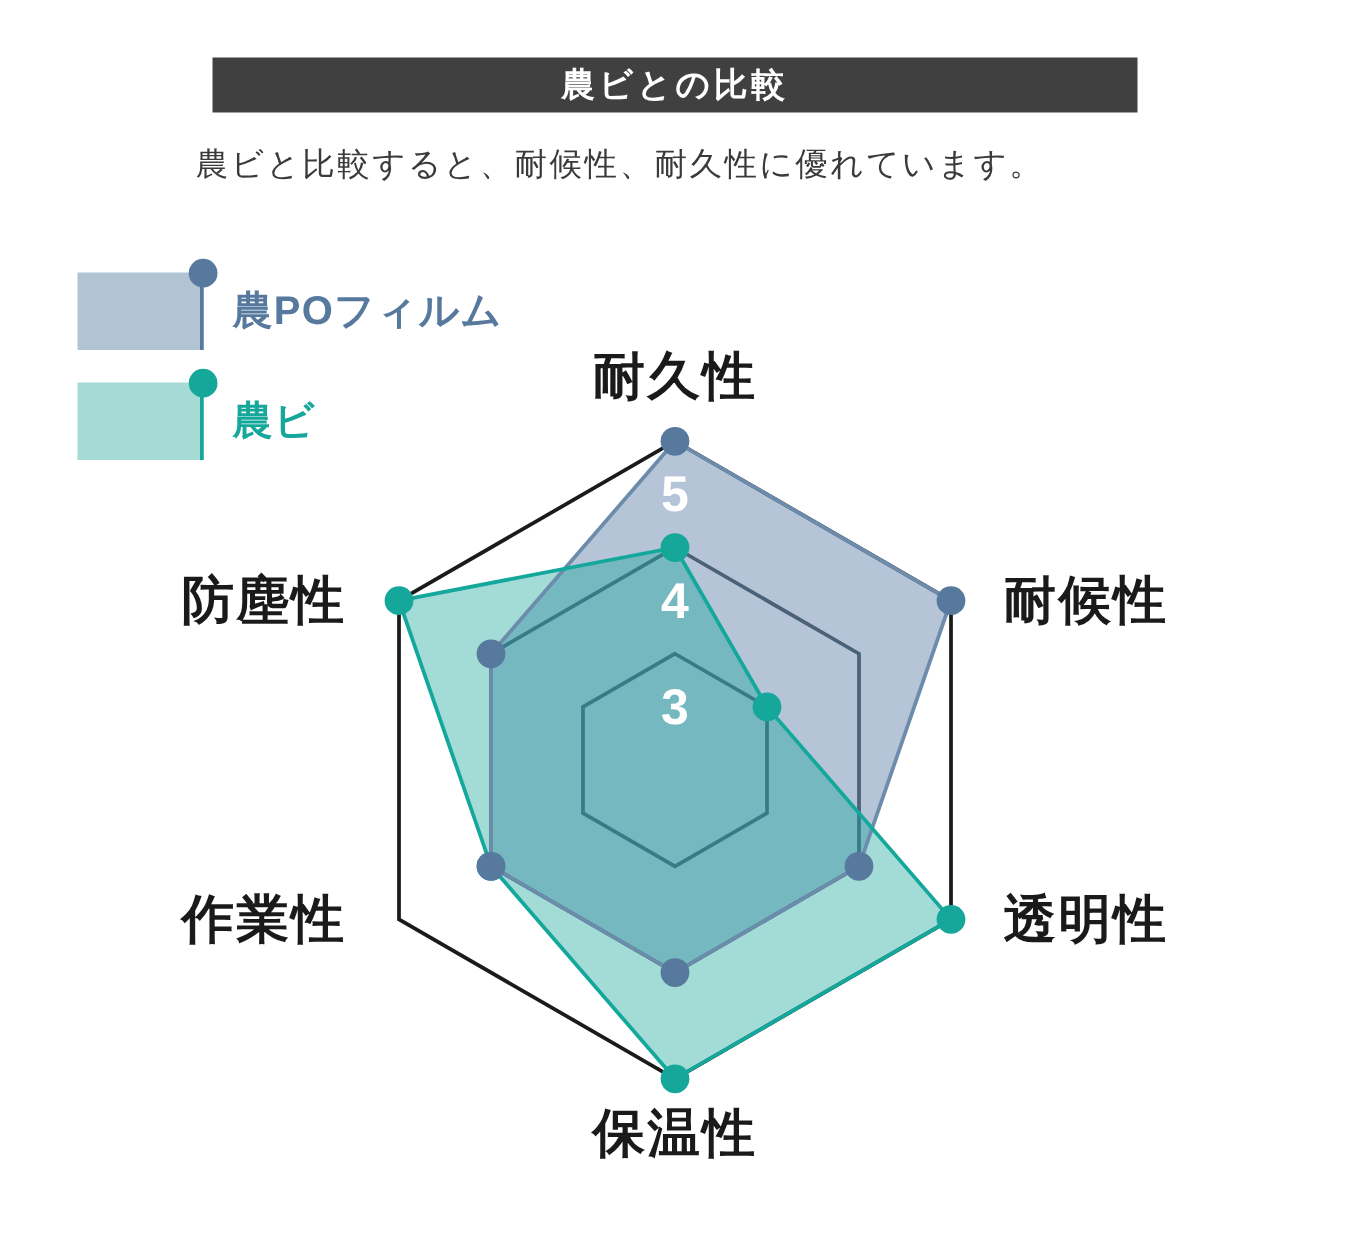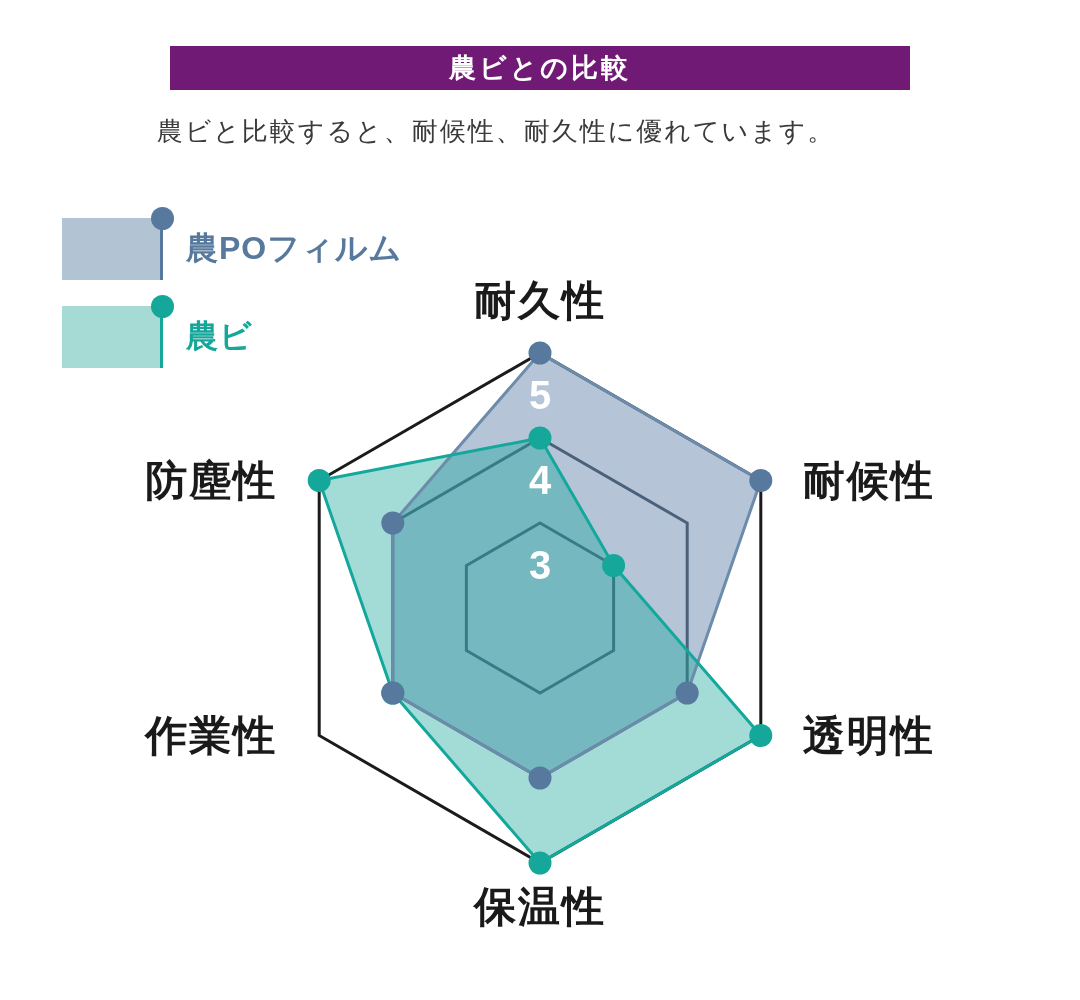--- a/index.html
+++ b/index.html
@@ -5,21 +5,21 @@
   * { margin:0; padding:0; box-sizing:border-box; }
   html,body { width:1080px; height:1000px; }
   body {
     background:#ffffff;
     font-family:"Liberation Sans","DejaVu Sans",sans-serif;
     position:relative;
     overflow:hidden;
   }
   .banner {
     position:absolute; left:170px; top:46px; width:740px; height:44px;
-    background:#701a75; color:#ffffff;
+    background:#404040; color:#ffffff;
     font-size:27px; font-weight:bold; letter-spacing:3px;
     text-align:center; line-height:44px;font-family:Liberation Serif, serif;
   }
   .subtitle {
     position:absolute; left:0; top:114px; width:992px;
     text-align:center; font-size:26px; color:#3a3a3a; letter-spacing:2px;
   }
   .legend { position:absolute; left:30px; top:218px; }
   .legend-item { display:flex; align-items:center; gap:24px; height:62px; margin-bottom:26px;padding-left:32px; }
   .swatch { position:relative; width:100px; height:62px; }

